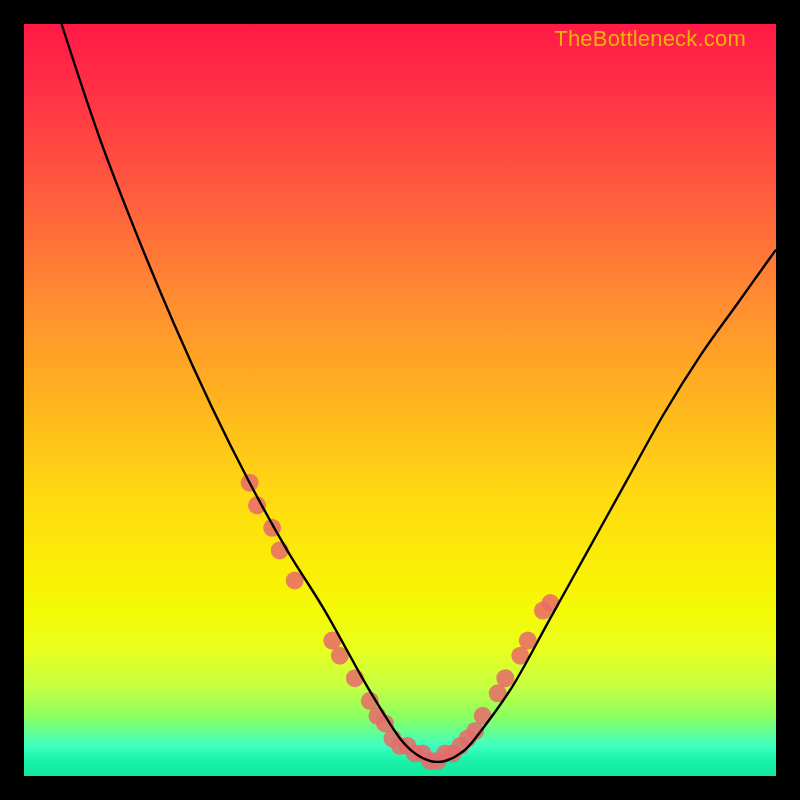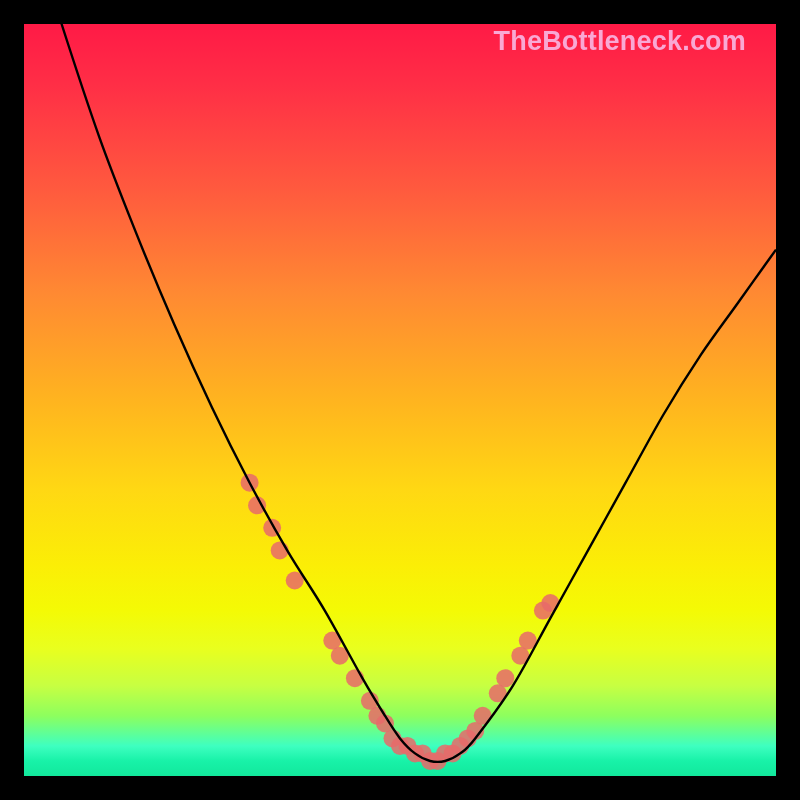--- a/index.html
+++ b/index.html
@@ -40,23 +40,23 @@
       #8dff5e 92%,
       #3effc0 96%,
       #18f2a8 98%,
       #12e89c 100%
     );
   }
   .watermark {
     position: absolute;
     top: 2px;
     right: 30px;
-    color: #f9a8d4;
-    font-size: 27px;
-    font-weight: 700;
+    color: #eab308;
+    font-size: 22px;
+    font-weight: 400;
     letter-spacing: 0.2px;
     user-select: none;
     white-space: nowrap;
   }
   svg.curve {
     position: absolute;
     left: 0;
     top: 0;
     width: 752px;
     height: 752px;

